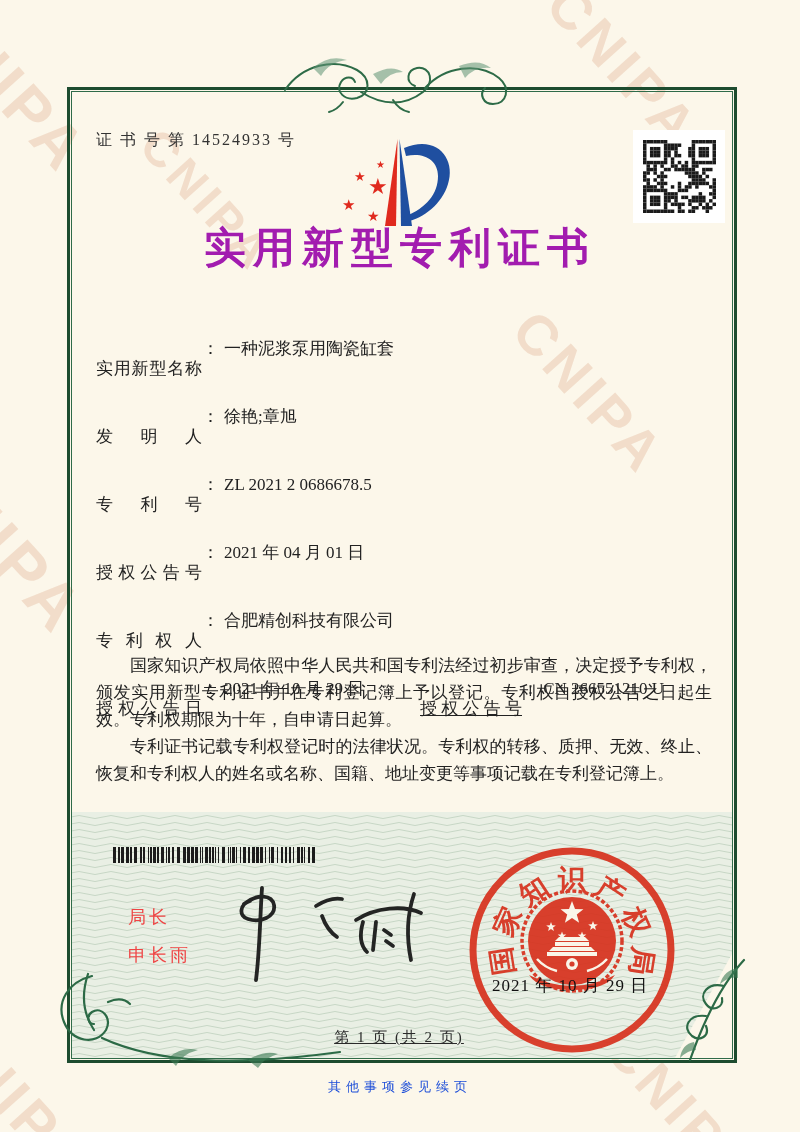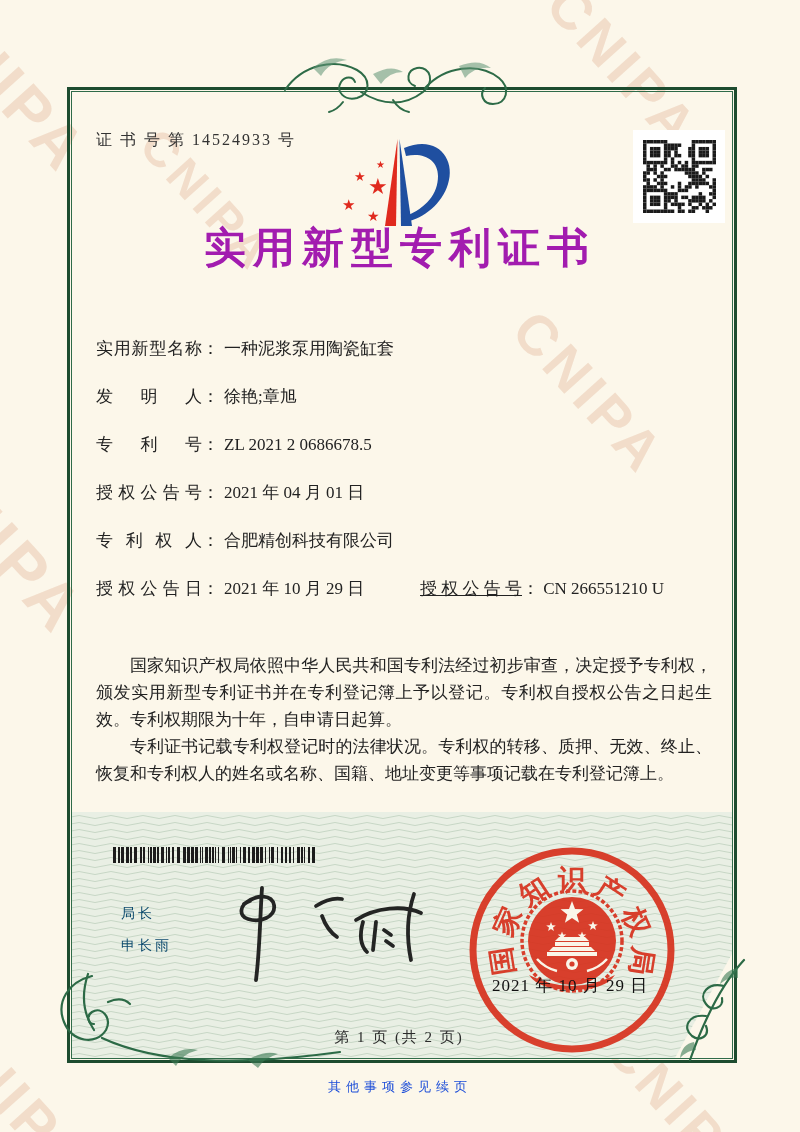--- a/index.html
+++ b/index.html
@@ -30,37 +30,37 @@
   .cert-no{position:absolute;left:96px;top:130px;font-size:16px;letter-spacing:2px;color:#333;z-index:4;}
   .logo{position:absolute;left:330px;top:126px;z-index:4;}
   .qrbox{position:absolute;left:633px;top:130px;width:92px;height:93px;background:#ffffff;z-index:4;}
   .qrbox svg{position:absolute;left:10px;top:10px;}
   .title{
     position:absolute;left:0;right:0;top:220px;text-align:center;
     font-size:42px;font-weight:bold;letter-spacing:7px;color:#a21caf;z-index:4;
   }
   .fields{position:absolute;left:96px;top:336px;width:616px;font-size:17px;z-index:4;}
   .frow{position:relative;margin-bottom:23px;line-height:25px;}
-  .flabel{display:inline-block;width:106px;text-align:justify;text-align-last:justify;vertical-align:top;}
+  .flabel{display:inline-block;width:106px;text-align:justify;text-align-last:justify;vertical-align:top;margin-top:20px;}
   .fcolon{vertical-align:top;}
   .fvalue{display:inline-block;width:452px;vertical-align:top;padding-left:5px;white-space:pre-wrap;}
   .pair2{position:absolute;left:324px;top:0;white-space:nowrap;}
   .pair2 .flabel{width:102px;text-decoration:underline;}
   .paras{position:absolute;left:96px;top:652px;width:616px;font-size:17px;line-height:27px;text-align:justify;z-index:4;}
   .paras p{margin:0;text-indent:2em;}
   .barcode{position:absolute;left:113px;top:847px;z-index:4;}
-  .officer{position:absolute;left:121px;top:905px;font-size:14px;letter-spacing:3px;color:#0c4a6e;z-index:4;}
+  .officer{position:absolute;left:128px;top:905px;font-size:18px;letter-spacing:3px;color:#ef4444;z-index:4;}
   .officer div{margin-bottom:14px;}
   .signature{position:absolute;left:218px;top:884px;z-index:5;}
   .seal{position:absolute;left:467px;top:845px;z-index:5;pointer-events:none;}
   .seal-date{
     position:absolute;left:492px;top:974px;width:180px;font-size:17px;
     color:#111;letter-spacing:1px;z-index:6;white-space:nowrap;
   }
-  .page-no{position:absolute;left:67px;width:664px;top:1028px;text-align:center;font-size:15px;letter-spacing:2px;color:#2a2a2a;z-index:4;}
+  .page-no{position:absolute;left:67px;width:664px;top:1028px;text-align:center;font-size:15px;letter-spacing:2px;color:#2a2a2a;z-index:4;text-decoration:underline;}
   .footer-note{position:absolute;left:0;right:0;top:1078px;text-align:center;font-size:13px;letter-spacing:5px;color:#1d4ed8;z-index:4;}
 </style>
 </head>
 <body>
 
 <div class="page">
 
   <div id="wm-layer">
       <span class="wm" style="left: -40px; top: -20px; font-size: 62px; transform: rotate(48deg);">CNIPA</span>
       <span class="wm" style="left: 582px; top: -28px; font-size: 56px; transform: rotate(48deg);">CNIPA</span>

